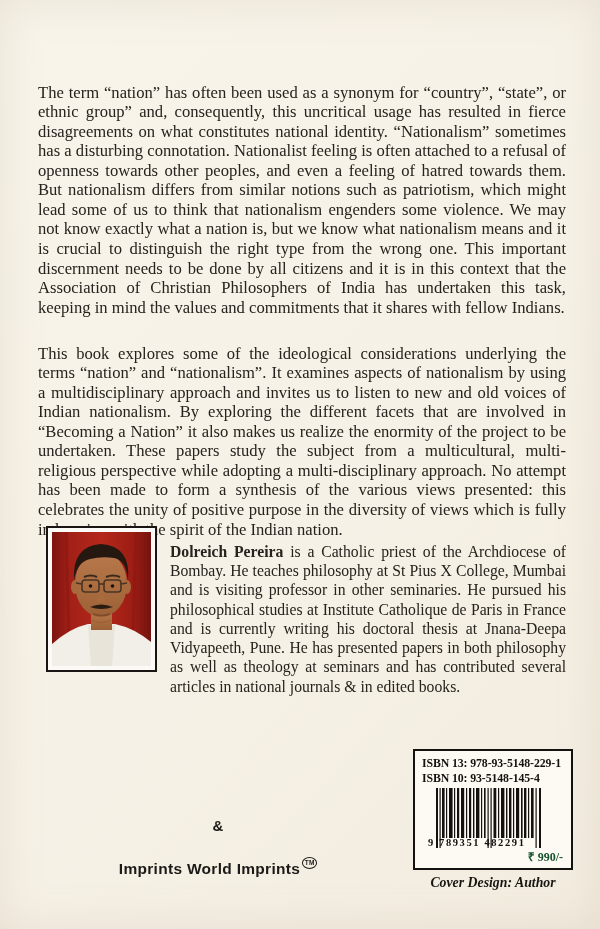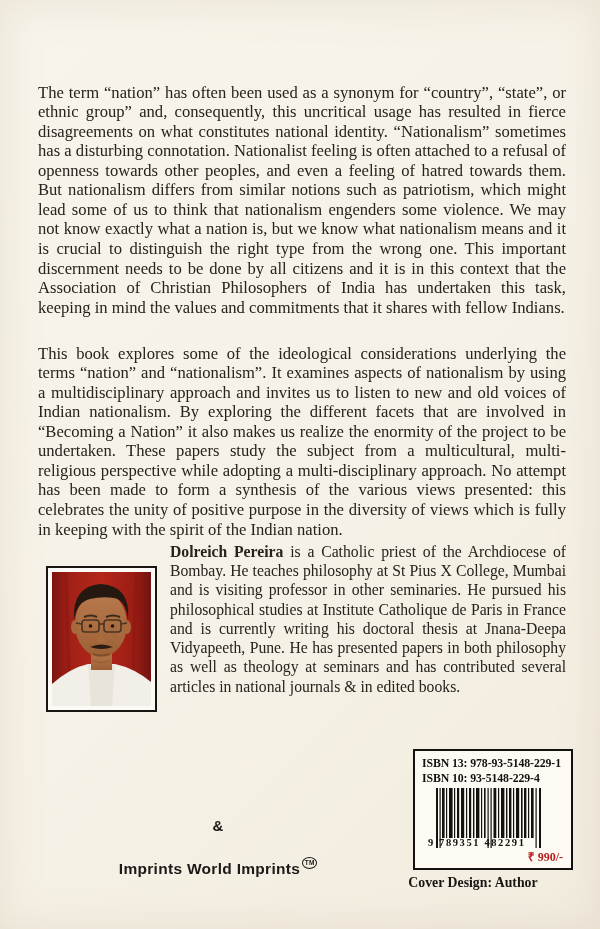--- a/index.html
+++ b/index.html
@@ -17,21 +17,21 @@
   
   .para{
     position:absolute;left:38px;width:528px;
     font-size:16.6px;line-height:19.55px;
     text-align:justify;text-justify:inter-word;
     color:#26221d;
   }
   .para1{top:66px;}
   .para2{top:327px;}
   
-  .author-row{position:absolute;left:46px;top:526px;width:520px;display:flex;align-items:flex-end;}
+  .author-row{position:absolute;left:46px;top:526px;width:520px;display:flex;align-items:flex-start;}
   .photo-frame{
     flex:0 0 auto;width:111px;height:146px;box-sizing:border-box;
     border:2px solid #181512;background:#fbfaf6;padding:4px;margin-right:13px;
   }
   .photo-frame svg{display:block;width:99px;height:134px;}
   .bio{
     flex:1 1 auto;width:394px;
     font-size:15.7px;line-height:19.3px;text-align:justify;color:#26221d;
   }
   .bio b{font-weight:bold;}
@@ -60,25 +60,25 @@
   }
   .barcode-wrap{position:relative;width:108px;height:66px;margin:3px 0 0 14px;}
   .barcode-wrap svg{display:block;}
   .barcode-digits{
     position:absolute;left:-8px;top:49px;width:124px;
     font-size:10.5px;font-weight:bold;letter-spacing:1.6px;
     color:#141210;white-space:nowrap;
   }
   .price{
     position:absolute;right:8px;bottom:3px;
-    font-size:12px;font-weight:bold;color:#b91c1c;
+    font-size:12px;font-weight:bold;color:#14532d;
   }
   .cover-design{
-    position:absolute;left:393px;top:875px;width:160px;text-align:center;
-    font-size:13.8px;font-weight:bold;color:#181512;
+    position:absolute;left:413px;top:875px;width:160px;text-align:center;
+    font-size:13.8px;font-weight:bold;color:#181512;font-style:italic;
   }
 </style>
 </head>
 <body>
 
 <div class="page">
 
   <p class="para para1">The term “nation” has often been used as a synonym for “country”, “state”, or ethnic group” and, consequently, this uncritical usage has resulted in fierce disagreements on what constitutes national identity. “Nationalism” sometimes has a disturbing connotation. Nationalist feeling is often attached to a refusal of openness towards other peoples, and even a feeling of hatred towards them. But nationalism differs from similar notions such as patriotism, which might lead some of us to think that nationalism engenders some violence. We may not know exactly what a nation is, but we know what nationalism means and it is crucial to distinguish the right type from the wrong one. This important discernment needs to be done by all citizens and it is in this context that the Association of Christian Philosophers of India has undertaken this task, keeping in mind the values and commitments that it shares with fellow Indians.</p>
   <p class="para para2">This book explores some of the ideological considerations underlying the terms “nation” and “nationalism”. It examines aspects of nationalism by using a multidisciplinary approach and invites us to listen to new and old voices of Indian nationalism. By exploring the different facets that are involved in “Becoming a Nation” it also makes us realize the enormity of the project to be undertaken. These papers study the subject from a multicultural, multi-religious perspective while adopting a multi-disciplinary approach. No attempt has been made to form a synthesis of the various views presented: this celebrates the unity of positive purpose in the diversity of views which is fully in keeping with the spirit of the Indian nation.</p>
 
@@ -137,21 +137,21 @@
     <p class="bio"><b>Dolreich Pereira</b><span> is a Catholic priest of the Archdiocese of Bombay. He teaches philosophy at St Pius X College, Mumbai and is visiting professor in other seminaries. He pursued his philosophical studies at Institute Catholique de Paris in France and is currently writing his doctoral thesis at Jnana-Deepa Vidyapeeth, Pune. He has presented papers in both philosophy as well as theology at seminars and has contributed several articles in national journals &amp; in edited books.</span></p>
   </div>
 
   <div class="pub-block">
     <div class="pub-amp">&amp;</div>
     <div class="pub-imprint"><span>Imprints World Imprints</span><span class="tm">TM</span></div>
   </div>
 
   <div class="isbn-box">
     <div class="isbn-line">ISBN 13: 978-93-5148-229-1</div>
-    <div class="isbn-line">ISBN 10: 93-5148-229-4</div>
+    <div class="isbn-line">ISBN 10: 93-5148-145-4</div>
     <div class="barcode-wrap">
       <svg width="108" height="62" viewBox="0 0 108 62">
         <g fill="#141210">
           <rect x="0" y="0" width="2" height="60"></rect>
           <rect x="3.5" y="0" width="1.2" height="60"></rect>
           <rect x="6" y="0" width="2.6" height="50"></rect>
           <rect x="10" y="0" width="1.2" height="50"></rect>
           <rect x="13" y="0" width="3.6" height="50"></rect>
           <rect x="18" y="0" width="1.2" height="50"></rect>
           <rect x="21" y="0" width="2.2" height="50"></rect>

